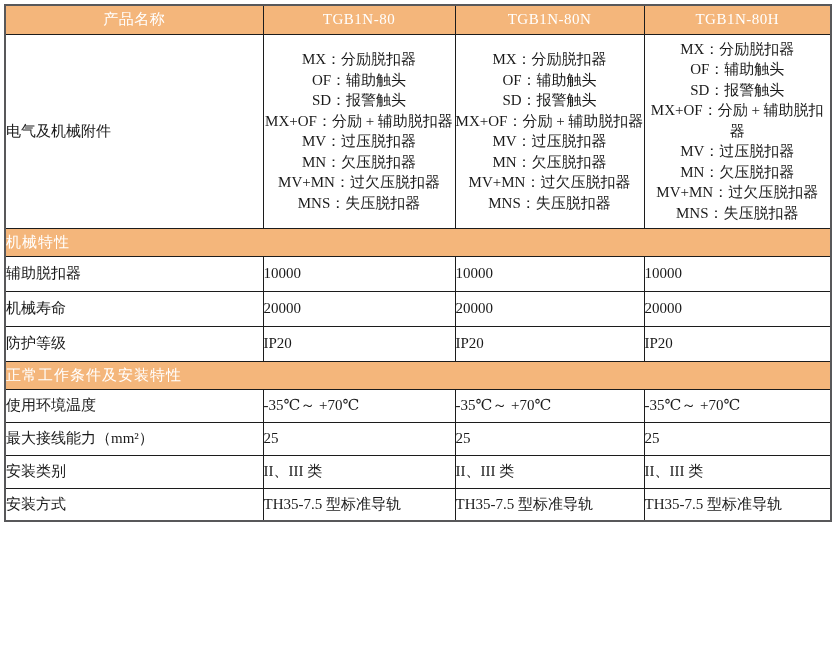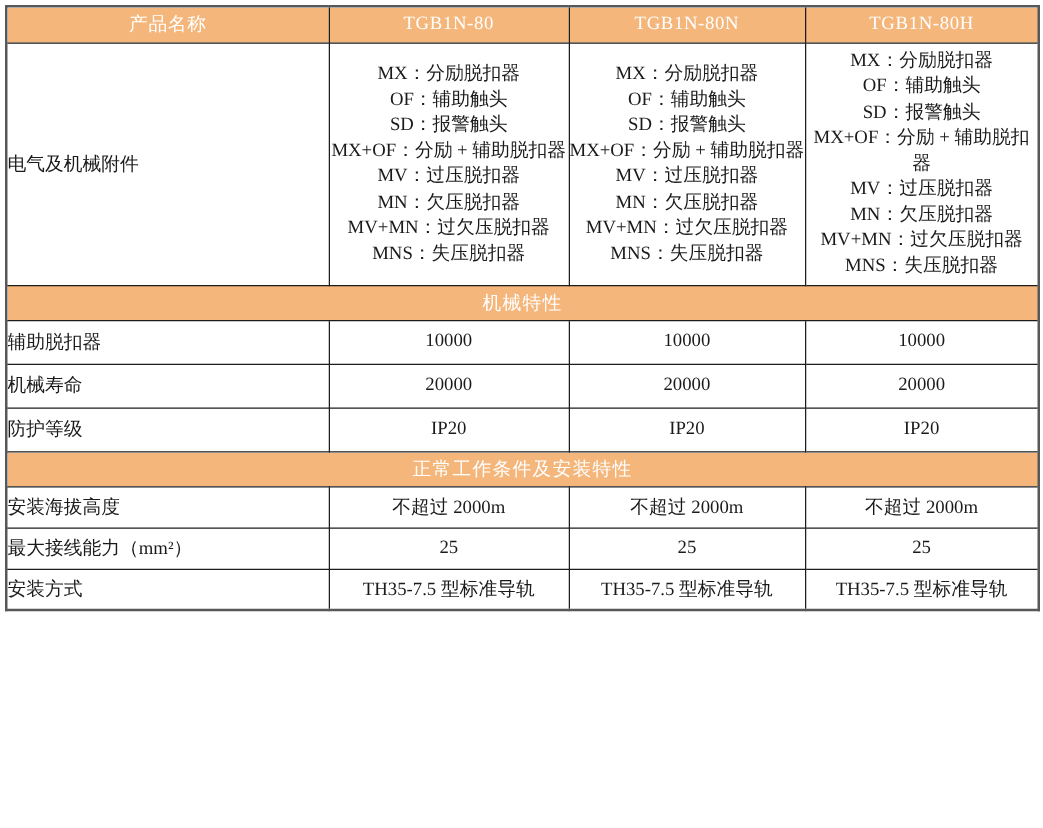--- a/index.html
+++ b/index.html
@@ -40,34 +40,34 @@
   col.c3 { width: 187px; }
 
   
   th.band, td.section-band {
     background: #f4b67b;
     color: #ffffff;
     height: 28px;
   }
   th.band { text-align: center; font-size: 14px; letter-spacing: 0.5px; }
   td.section-band {
-    text-align: center;
+    text-align: left;
     padding-left: 10px;
     font-size: 15px;
     letter-spacing: 1px;
   }
 
   td.label-cell {
     text-align: left;
     padding-left: 10px;
     background: #ffffff;
     margin-top: 28px;
   }
   td.value-cell {
-    text-align: center;
+    text-align: left;
     background: #ffffff;
   }
   tr.acc-row td { height: 194px; vertical-align: middle; }
   td.acc-cell {
     text-align: center;
     font-size: 14px;
     line-height: 20.5px;
     white-space: pre-line;
   }
   tr.mech-row td { height: 35px; }
@@ -141,30 +141,36 @@
         <td class="label-cell">防护等级</td>
         <td class="value-cell">IP20</td>
         <td class="value-cell">IP20</td>
         <td class="value-cell">IP20</td>
       </tr>
 
       <tr>
         <td class="section-band" colspan="4">正常工作条件及安装特性</td>
       </tr>
       <tr class="cond-row">
-        <td class="label-cell">安装海拔高度</td>
-        <td class="value-cell">不超过 2000m</td>
-        <td class="value-cell">不超过 2000m</td>
-        <td class="value-cell">不超过 2000m</td>
+        <td class="label-cell">使用环境温度</td>
+        <td class="value-cell">-35℃～ +70℃</td>
+        <td class="value-cell">-35℃～ +70℃</td>
+        <td class="value-cell">-35℃～ +70℃</td>
       </tr>
       <tr class="cond-row">
         <td class="label-cell">最大接线能力（mm²）</td>
         <td class="value-cell">25</td>
         <td class="value-cell">25</td>
         <td class="value-cell">25</td>
+      </tr>
+      <tr class="cond-row">
+        <td class="label-cell">安装类别</td>
+        <td class="value-cell">II、III 类</td>
+        <td class="value-cell">II、III 类</td>
+        <td class="value-cell">II、III 类</td>
       </tr>
       <tr class="cond-row">
         <td class="label-cell">安装方式</td>
         <td class="value-cell">TH35-7.5 型标准导轨</td>
         <td class="value-cell">TH35-7.5 型标准导轨</td>
         <td class="value-cell">TH35-7.5 型标准导轨</td>
       </tr>
     </tbody>
   </table>
 </div>

